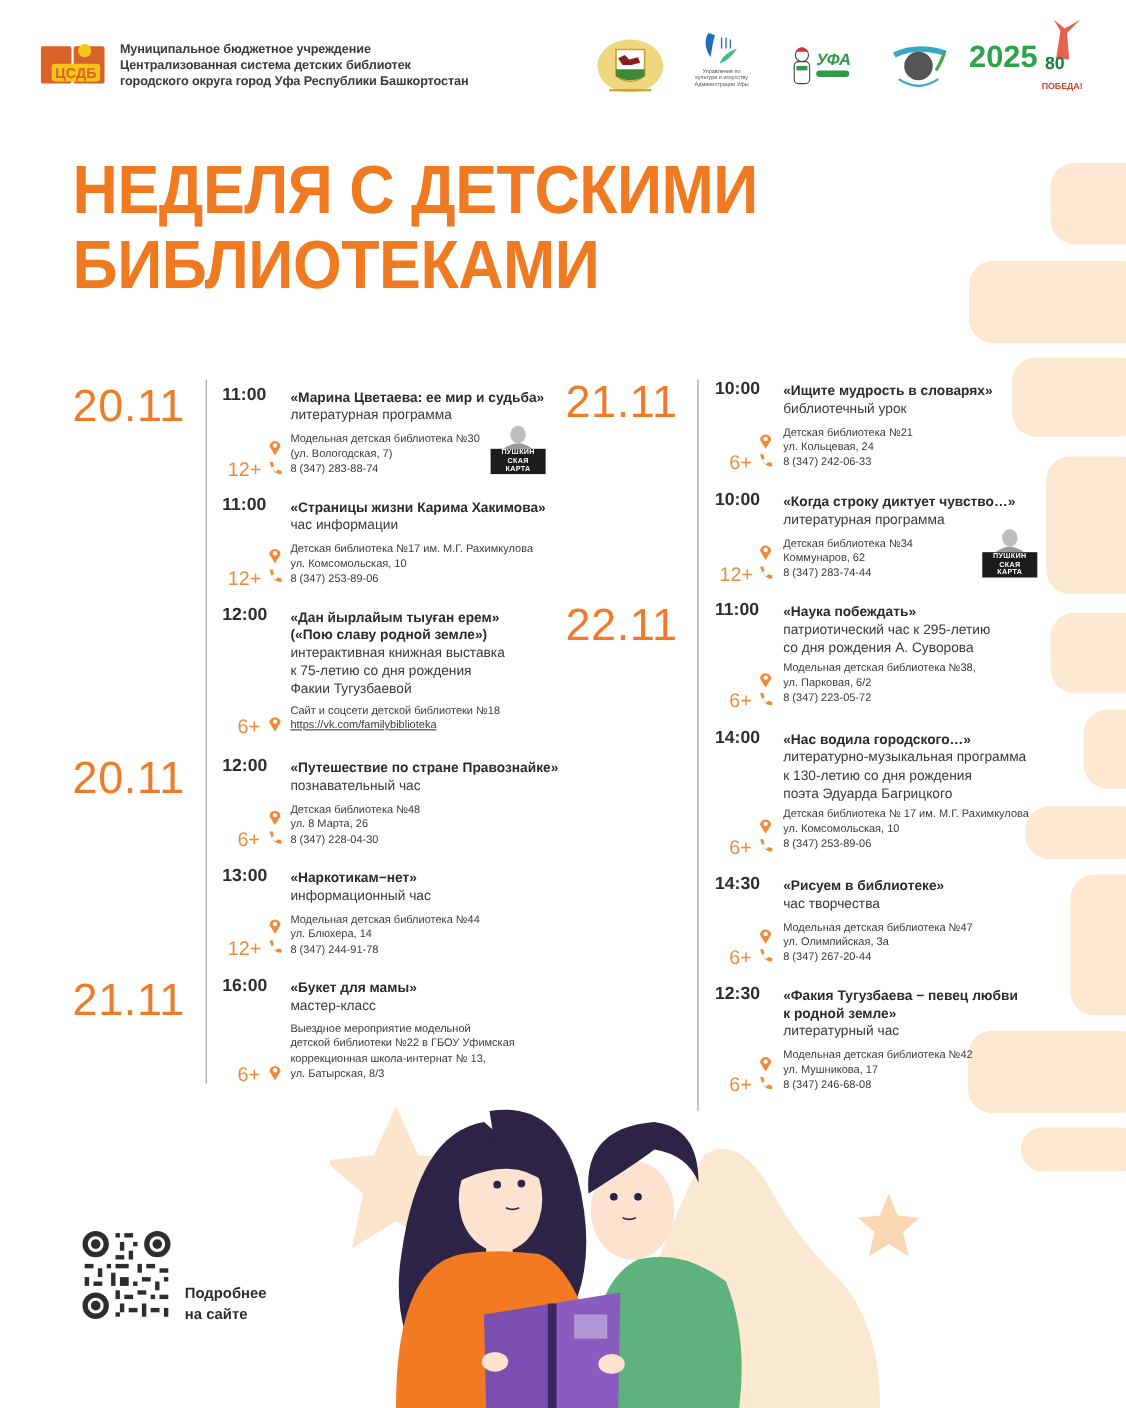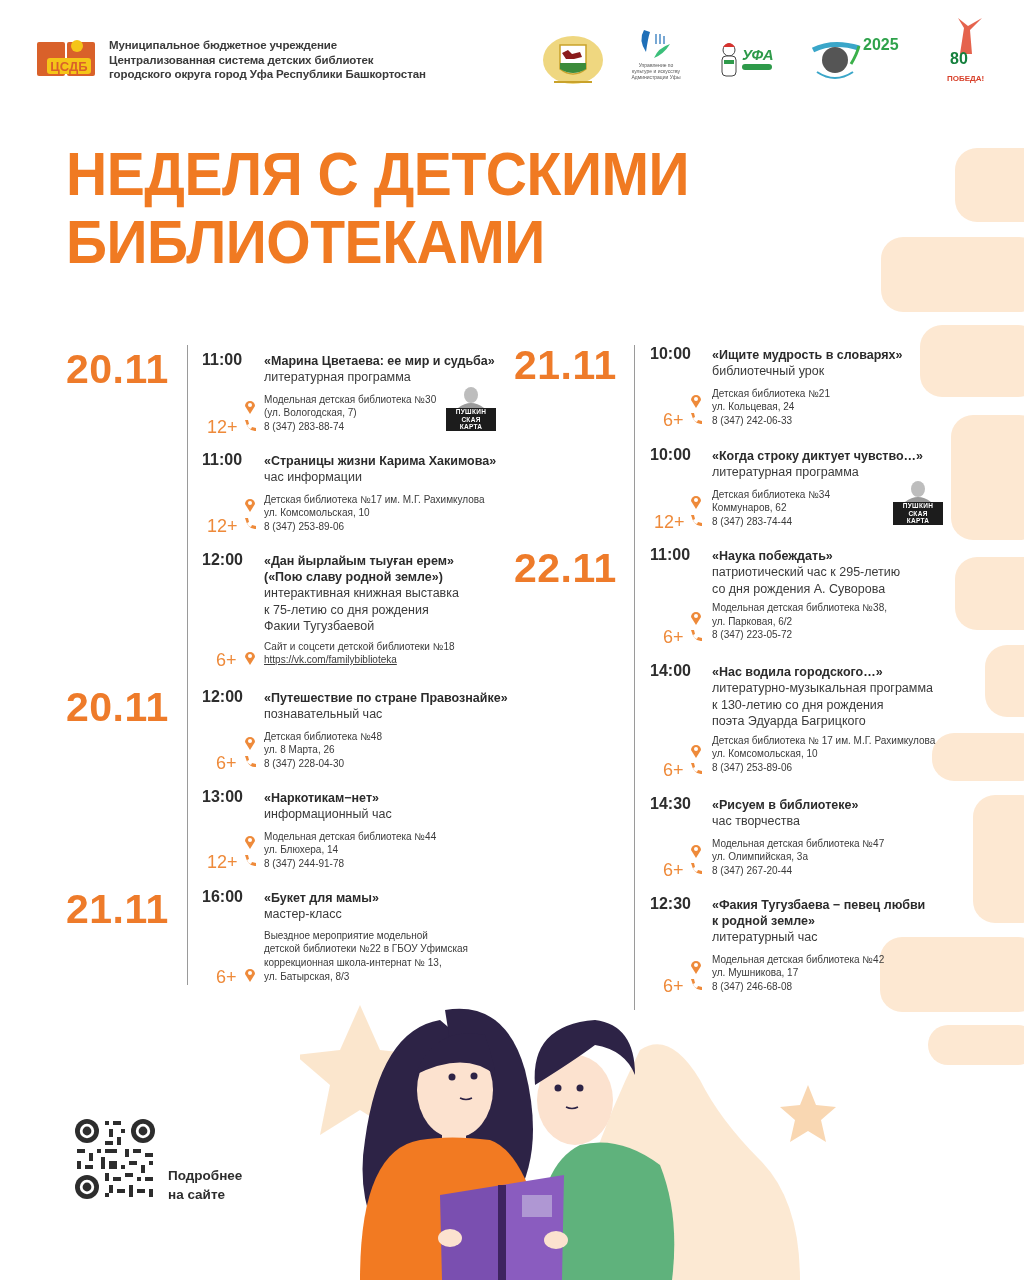--- a/index.html
+++ b/index.html
@@ -12,21 +12,21 @@
   
   .header { position: absolute; left: 0; top: 0; width: 1024px; height: 110px; }
   .org-logo { position: absolute; left: 37px; top: 36px; width: 62px; height: 42px; }
   .org-text { position: absolute; left: 109px; top: 38px; font-size: 11.5px; font-weight: bold; line-height: 14.5px; color: #3a3a3a; letter-spacing: -0.1px; }
   .partner { position: absolute; }
 
   
   .title { position: absolute; left: 66px; top: 140px; color: #f07a22; font-weight: bold; font-size: 62px; line-height: 68px; letter-spacing: -0.5px; transform: scaleX(0.92); transform-origin: left top; font-family: "Liberation Sans", sans-serif; }
 
   
-  .date { position: absolute; color: #ee7b2a; font-size: 41px; font-weight: bold; letter-spacing: 0.5px; }
+  .date { position: absolute; color: #ee7b2a; font-size: 41px; font-weight: normal; letter-spacing: 0.5px; }
   .vline { position: absolute; width: 1px; background: #9a9a9a; }
 
   .event { position: absolute; width: 320px; }
   .ev-time { position: absolute; left: 0; top: 0; font-size: 16px; font-weight: bold; color: #2d2d2d; }
   .ev-body { position: absolute; left: 62px; top: 2px; width: 290px; }
   .ev-title { font-size: 12.5px; font-weight: bold; color: #2b2b2b; line-height: 16px; }
   .ev-type { font-size: 12.5px; color: #3a3a3a; line-height: 16.5px; }
   .ev-info { position: relative; margin-top: 7px; font-size: 10px; color: #3a3a3a; line-height: 13.7px; }
   .ev-info a { color: #3a3a3a; text-decoration: underline; }
   .age { position: absolute; font-size: 18px; font-weight: normal; color: #ee8a3a; }
@@ -100,21 +100,21 @@
     <div style="position:absolute;left:24px;top:22px;width:30px;height:6px;background:#2e9a4a;border-radius:3px;"></div>
   </div>
 
   <div class="partner" style="left:811px;top:34px;width:115px;height:50px;">
     <svg width="52" height="46" viewBox="0 0 52 46" style="position:absolute;left:0;top:2px;">
       <path d="M2 14 q20 -10 46 -2" stroke="#3aa6c9" stroke-width="5" fill="none"></path>
       <circle cx="24" cy="24" r="13" fill="#555"></circle>
       <path d="M6 36 q18 12 36 0" stroke="#3aa6c9" stroke-width="2" fill="none"></path>
       <path d="M40 28 q6 -10 8 -18" stroke="#3bb04a" stroke-width="3" fill="none"></path>
     </svg>
-    <div style="position:absolute;left:52px;top:2px;font-size:16px;font-weight:bold;color:#2fa24b;">2025</div>
+    <div style="position:absolute;left:70px;top:2px;font-size:28px;font-weight:bold;color:#2fa24b;">2025</div>
   </div>
 
   <div class="partner" style="left:946px;top:14px;width:40px;height:74px;">
     <svg width="40" height="40" viewBox="0 0 40 40" style="position:absolute;left:0;top:0;">
       <path d="M14 40 l4 -26 l-6 -10 l10 8 l14 -8 l-12 12 l2 24 z" fill="#e0482e" opacity="0.85"></path>
     </svg>
     <div style="position:absolute;left:4px;top:36px;font-size:16px;font-weight:bold;color:#15803d;">80</div>
     <div style="position:absolute;left:1px;top:60px;font-size:8px;font-weight:bold;color:#d8402a;">ПОБЕДА!</div>
   </div>
 </div>

